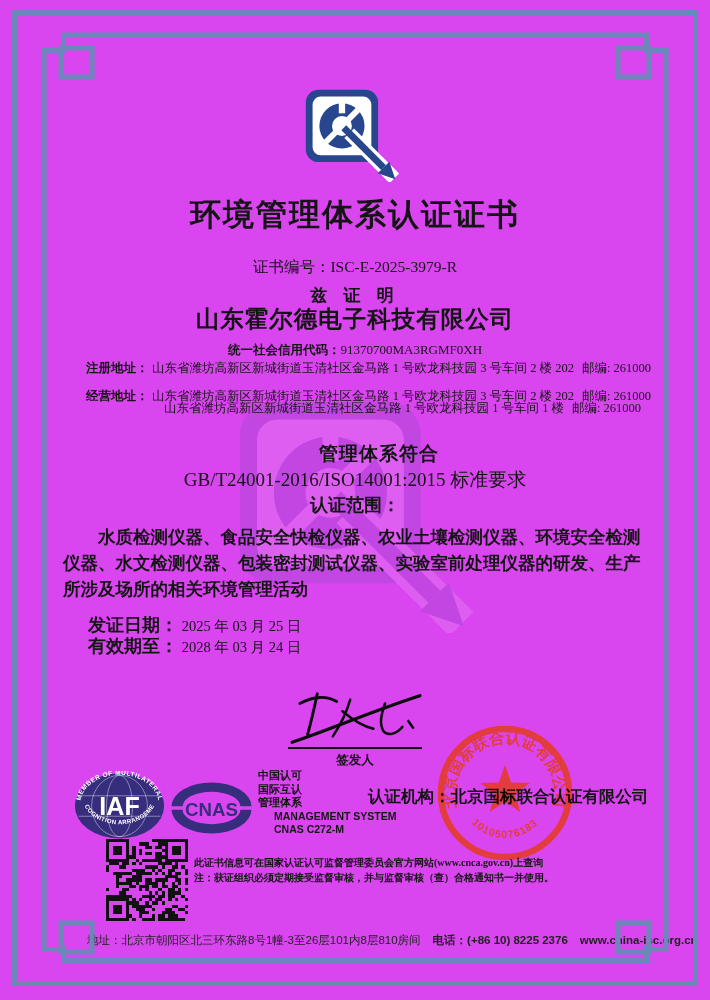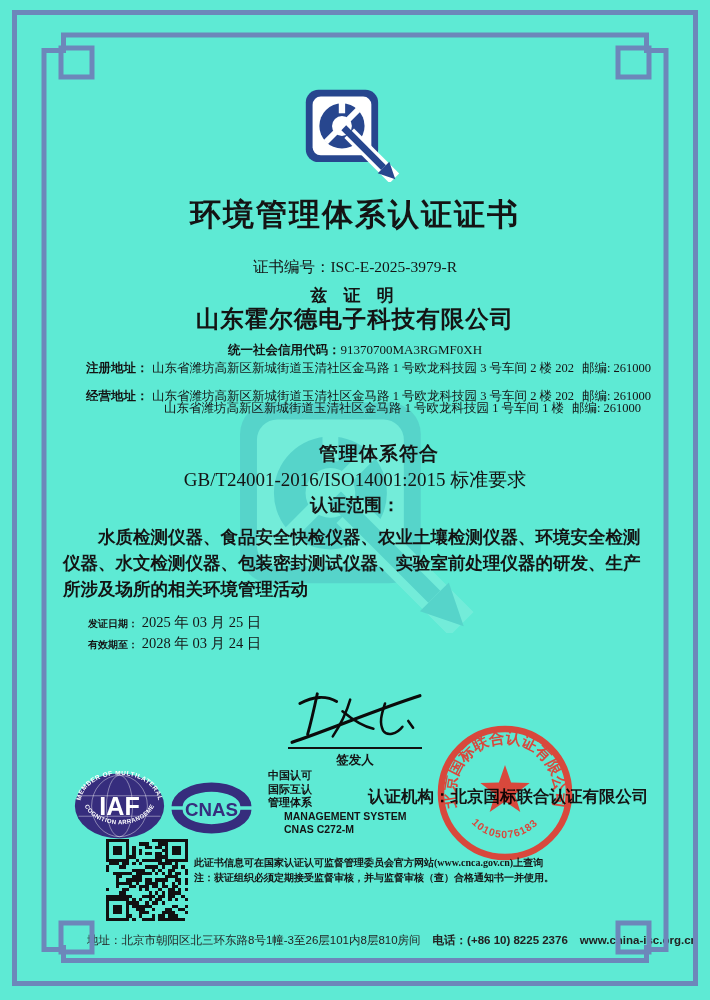--- a/index.html
+++ b/index.html
@@ -1,16 +1,16 @@
 <!DOCTYPE html>
 <html><head>
 <meta charset="utf-8">
 <style>
   html,body{margin:0;padding:0;background:#e8e8e8;}
-  .page{position:relative;width:710px;height:1000px;margin:0 auto;background:#5eead4;overflow:hidden;
+  .page{position:relative;width:710px;height:1000px;margin:0 auto;background:#d946ef;overflow:hidden;
         font-family:"Liberation Serif","DejaVu Serif",serif;color:#141414;}
   .abs{position:absolute;}
   .ctr{left:0;width:710px;text-align:center;}
   .border-svg{left:0;top:0;z-index:3;pointer-events:none;}
   .watermark{left:228px;top:398px;width:250px;height:235px;opacity:.13;z-index:0;}
   .content{position:relative;z-index:1;}
   .cert-title{top:194px;font-size:31px;font-weight:bold;letter-spacing:2px;}
   .cert-no{top:257px;font-size:15.5px;}
   .declare{top:284px;font-size:17px;font-weight:bold;letter-spacing:6px;}
   .company{top:303px;font-size:23.5px;font-weight:bold;letter-spacing:1px;}
@@ -18,28 +18,28 @@
   .code-line b{font-family:"Liberation Sans","DejaVu Sans",sans-serif;font-size:12.5px;margin-top:20px;}
   .addr-row{left:86px;width:550px;display:flex;font-size:12.5px;white-space:nowrap;}
   .addr-row .lbl{font-weight:bold;font-family:"Liberation Sans","DejaVu Sans",sans-serif;width:66px;flex:0 0 66px;}
   .addr-row .txt{flex:1 1 auto;}
   .addr-row .zip{flex:0 0 auto;margin-left:8px;}
   .conform{top:441px;font-size:19px;font-weight:bold;letter-spacing:1px;padding-left:24px;}
   .standard{top:467px;font-size:19px;}
   .scope-label{top:493px;font-size:18px;font-weight:bold;}
   .scope{top:524px;left:63px;width:586px;font-size:17.5px;font-weight:bold;line-height:26px;text-indent:2em;text-align:left;}
   .date-row{left:88px;font-size:14.5px;}
-  .date-row .lbl{font-weight:bold;font-family:"Liberation Sans","DejaVu Sans",sans-serif;font-size:10px;}
+  .date-row .lbl{font-weight:bold;font-family:"Liberation Sans","DejaVu Sans",sans-serif;font-size:18px;}
   .sig-svg{left:286px;top:688px;width:140px;height:60px;}
   .sig-line{left:288px;top:747px;width:134px;height:1.5px;background:#111;}
   .signer{left:288px;top:752px;width:134px;text-align:center;font-size:12.5px;font-weight:bold;
           font-family:"Liberation Sans","DejaVu Sans",sans-serif;}
   .iaf-svg{left:73px;top:771px;width:93px;height:70px;}
   .cnas-svg{left:169px;top:780px;width:85px;height:56px;}
-  .accr-text{left:258px;top:769px;line-height:13.5px;text-align:left;margin-left:10px;}
+  .accr-text{left:258px;top:769px;line-height:13.5px;text-align:left;}
   .accr-text .cn{font-size:11px;font-weight:bold;}
   .accr-text .en{font-size:10.5px;font-weight:bold;font-family:"Liberation Sans","DejaVu Sans",sans-serif;padding-left:16px;}
   .body-line{left:368px;top:786px;font-size:16.5px;font-weight:bold;white-space:nowrap;z-index:1;}
   .seal-svg{left:435px;top:723px;width:140px;height:140px;z-index:2;mix-blend-mode:multiply;opacity:.93;}
   .qr{left:106px;top:839px;width:82px;height:82px;}
   .notes{left:194px;top:856px;width:400px;text-align:left;font-size:10px;font-weight:bold;line-height:14.5px;}
   .footer{left:63px;top:933px;width:586px;text-align:left;font-size:11.5px;white-space:nowrap;
           font-family:"Liberation Sans","DejaVu Sans",sans-serif;color:#222;padding-left:24px;box-sizing:border-box;}
   .footer b{font-weight:bold;}
   .footer .gap{display:inline-block;width:12px;}

